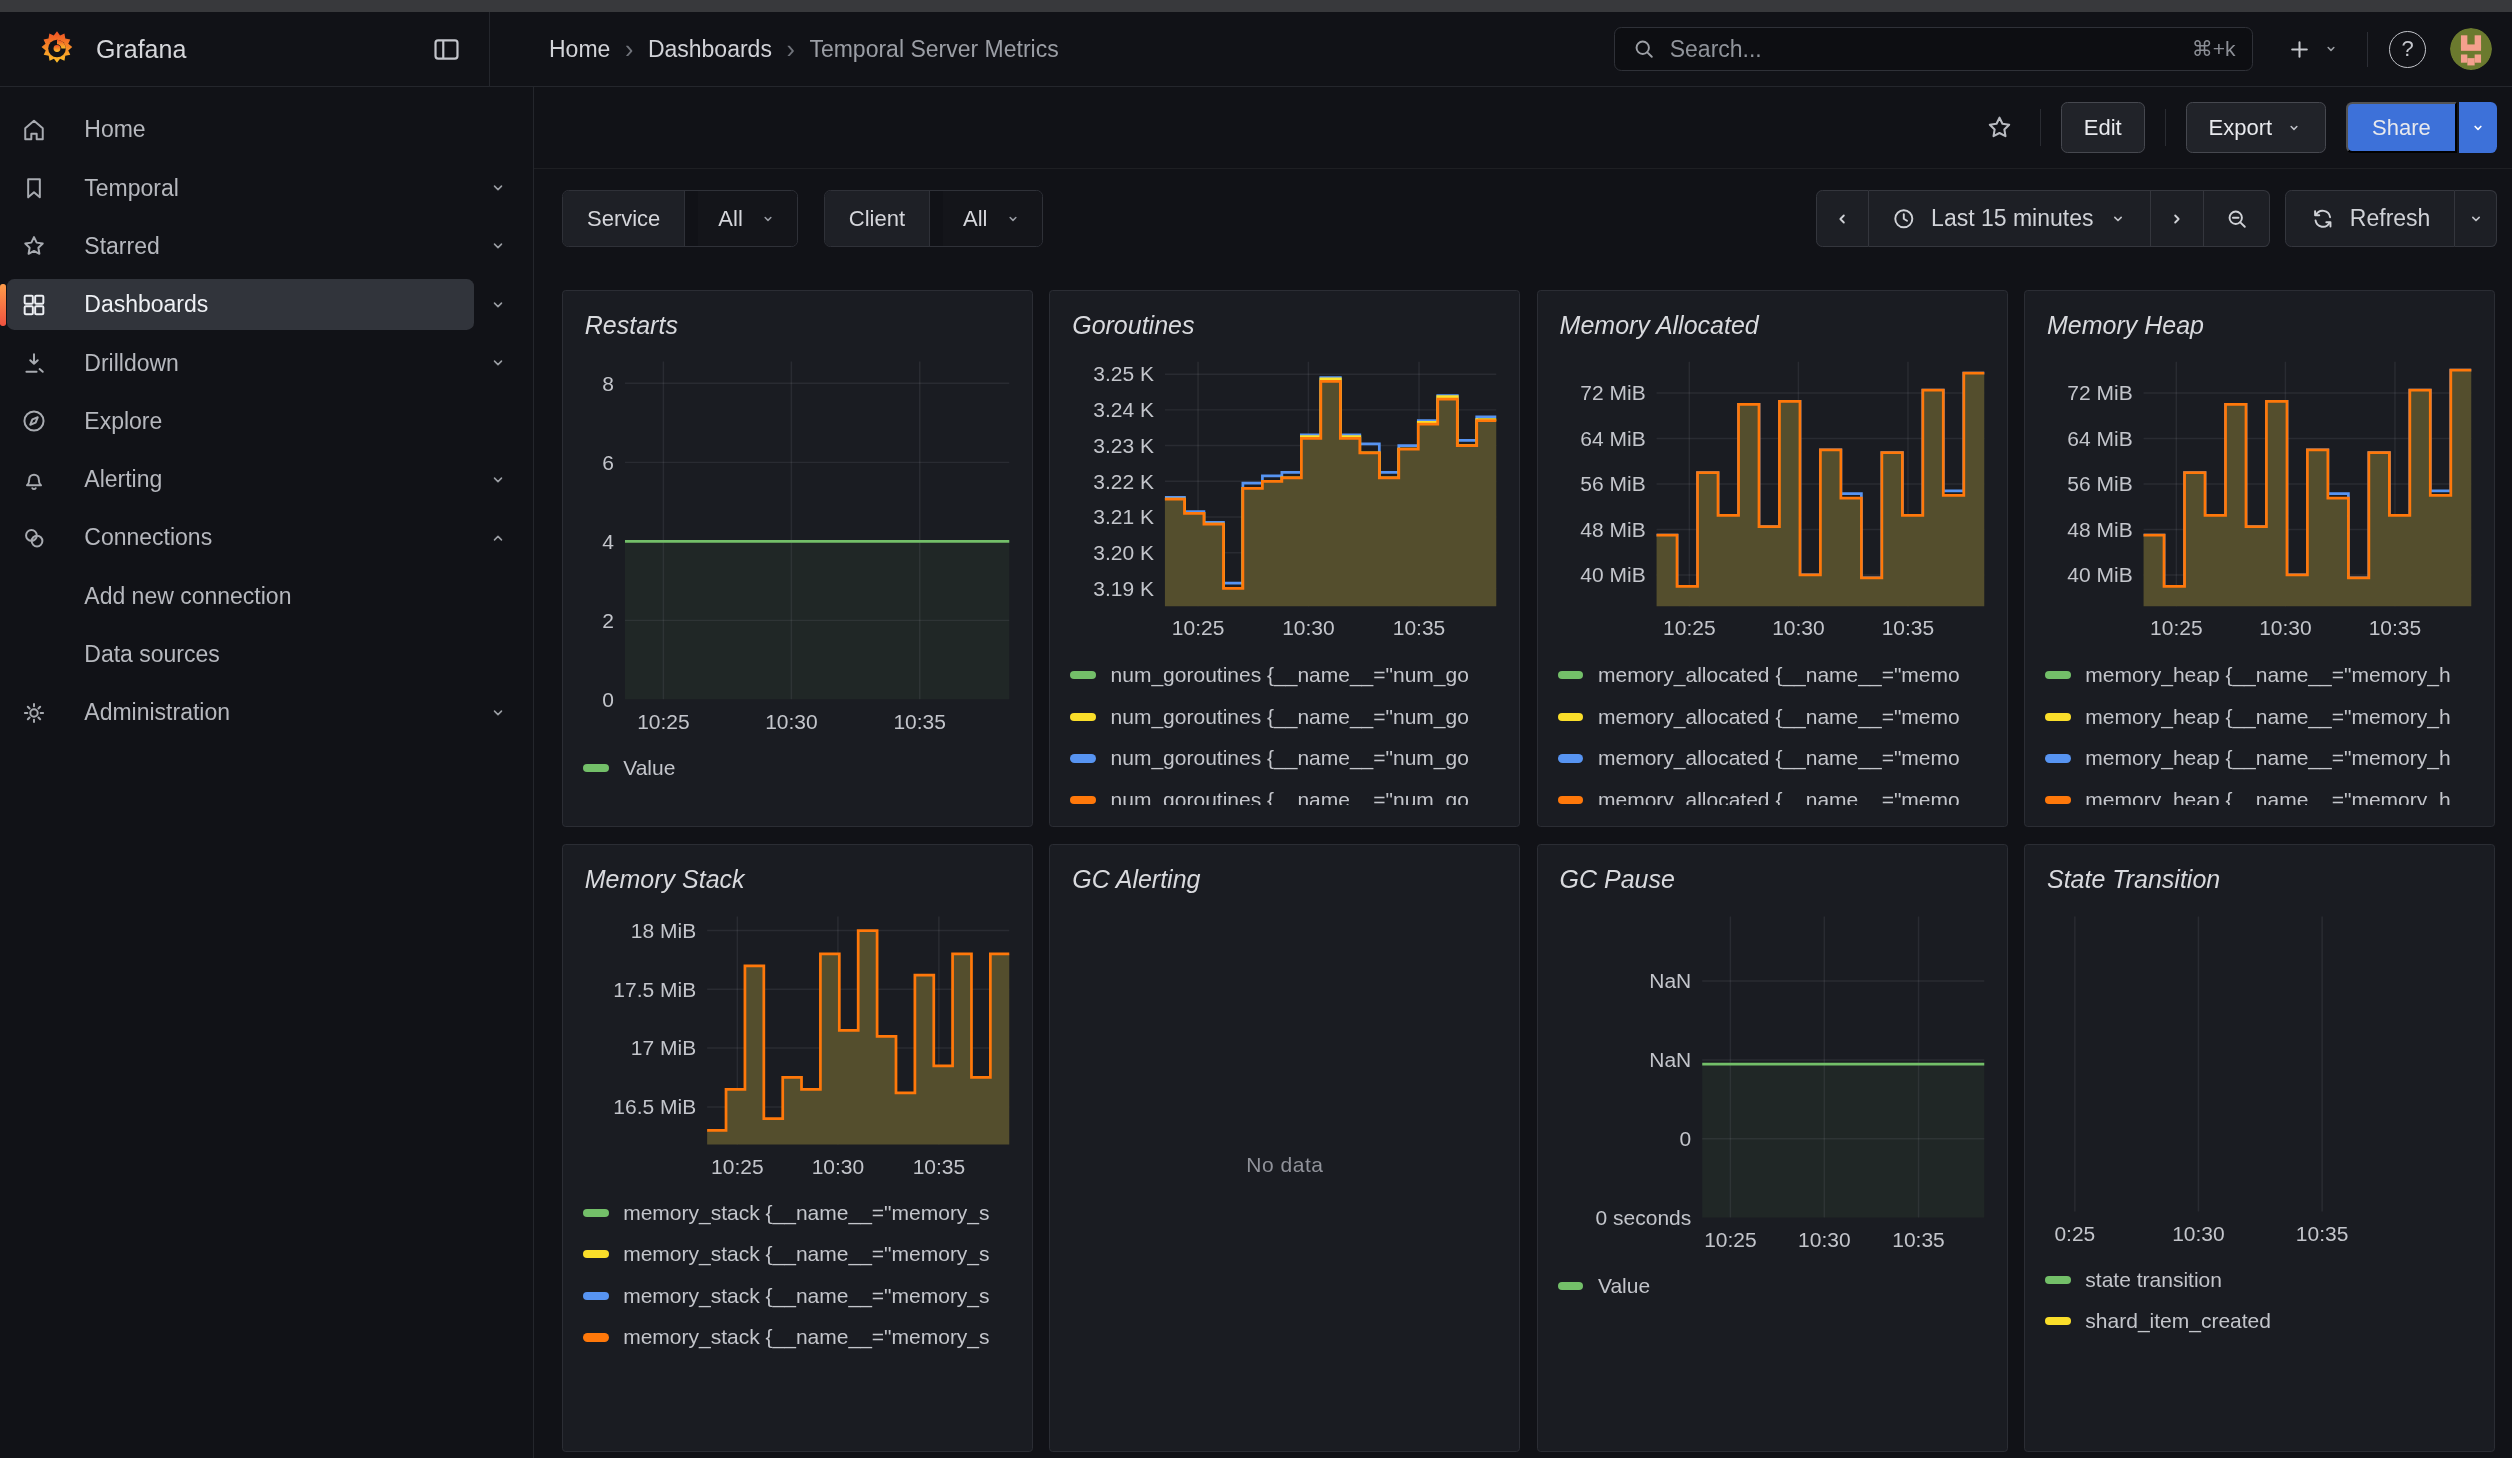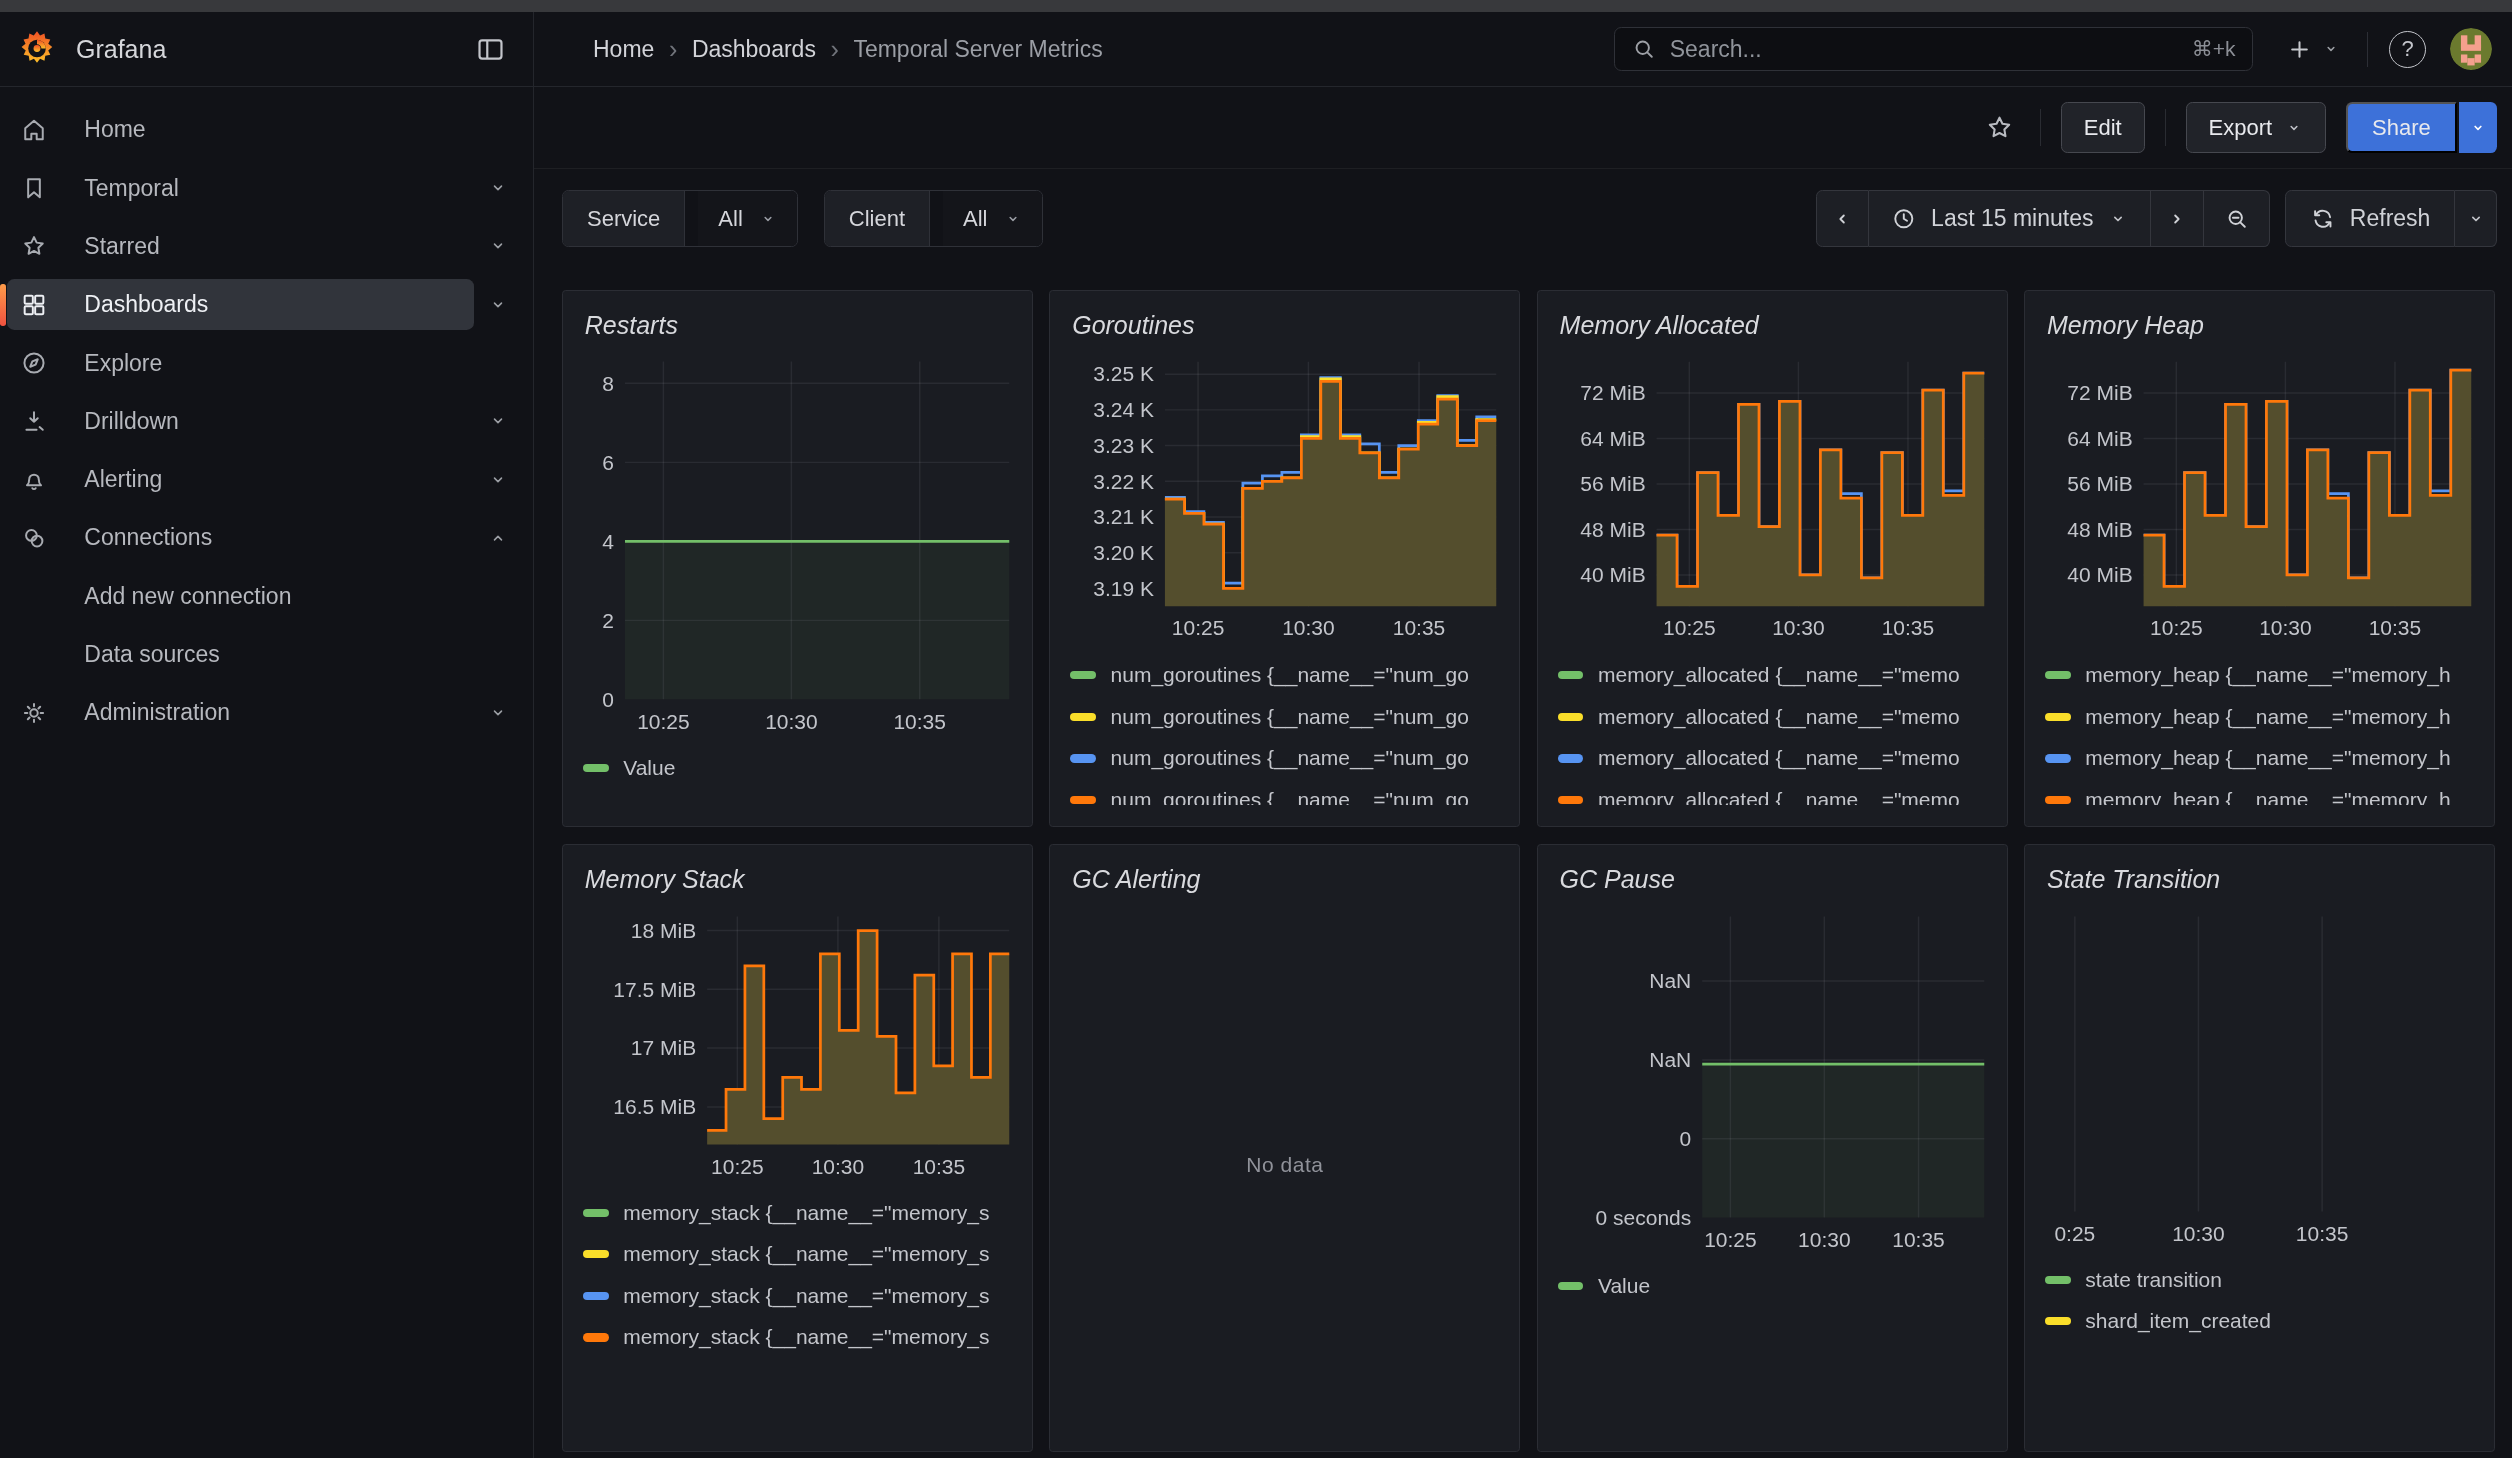--- a/index.html
+++ b/index.html
@@ -5,21 +5,21 @@
   * { box-sizing: border-box; margin: 0; padding: 0; }
   html,body { background:#0b0c0f; }
   body { font-family:"Liberation Sans","DejaVu Sans",sans-serif; }
   .viewport { position:relative; width:2512px; height:1458px; overflow:hidden; background:#111217; color:#c3c5cb; }
 
   
   .os-strip { position:absolute; top:0; left:0; right:0; height:12px; background:#38393c; }
 
   
   .topbar { position:absolute; top:12px; left:0; right:0; height:75px; display:flex; align-items:center; border-bottom:0.9px solid #24262c; background:#111217; }
-  .tb-left { width:534px; height:100%; display:flex; align-items:center; padding-left:16px; border-right:0.9px solid #24262c; flex:none; }
+  .tb-left { width:490px; height:100%; display:flex; align-items:center; padding-left:36px; border-right:0.9px solid #24262c; flex:none; }
   .tb-logo { width:42px; height:42px; flex:none; }
   .tb-product { margin-left:18px; font-size:25px; color:#d6d7db; }
   .tb-collapse { margin-left:auto; margin-right:24px; width:37px; height:37px; display:flex; align-items:center; justify-content:center; color:#c3c5cb; cursor:pointer; }
   .tb-breadcrumb { display:flex; align-items:center; margin-left:59px; font-size:23px; white-space:nowrap; }
   .bc-link { color:#d2d3d8; cursor:pointer; }
   .bc-sep { color:#70737a; margin:0 14.6px; font-size:25px; }
   .bc-current { color:#9b9ea5; }
   .tb-spacer { flex:1; }
   .tb-search { width:639px; height:44px; border:0.9px solid #2f3138; background:#0d0e12; border-radius:7.3px; display:flex; align-items:center; padding:0 16.4px; cursor:text; flex:none; }
   .tb-search .s-icon { width:25.6px; height:25.6px; color:#9da0a6; margin-right:12.8px; flex:none; }
@@ -221,40 +221,40 @@
         <div class="sb-chev">
           <svg viewBox="0 0 24 24" fill="none" stroke="currentColor" stroke-width="1.7" stroke-linecap="round" stroke-linejoin="round">
             <path d="M8.2 10l3.8 3.8 3.8-3.8"></path>
           </svg>
         </div>
       </div>
       <div class="sb-row">
         <div class="sb-btn">
           <span class="sb-ic">
             <svg viewBox="0 0 24 24" fill="none" stroke="currentColor" stroke-width="1.7" stroke-linecap="round" stroke-linejoin="round">
-              <circle cx="12" cy="12" r="8.2"></circle>
-              <path d="M15.2 8.8 13.4 13.4 8.8 15.2l1.8-4.6z"></path>
-            </svg>
-          </span>
-          <span class="sb-label">Explore</span>
-        </div>
-      </div>
-      <div class="sb-row">
-        <div class="sb-btn">
-          <span class="sb-ic">
-            <svg viewBox="0 0 24 24" fill="none" stroke="currentColor" stroke-width="1.7" stroke-linecap="round" stroke-linejoin="round">
               <path d="M12 4.5v8.2M8.8 9.6l3.2 3.1 3.2-3.1M5.5 19.5h8.7M16.8 17.2l2.7 2.3"></path>
             </svg>
           </span>
           <span class="sb-label">Drilldown</span>
         </div>
         <div class="sb-chev">
           <svg viewBox="0 0 24 24" fill="none" stroke="currentColor" stroke-width="1.7" stroke-linecap="round" stroke-linejoin="round">
             <path d="M8.2 10l3.8 3.8 3.8-3.8"></path>
           </svg>
+        </div>
+      </div>
+      <div class="sb-row">
+        <div class="sb-btn">
+          <span class="sb-ic">
+            <svg viewBox="0 0 24 24" fill="none" stroke="currentColor" stroke-width="1.7" stroke-linecap="round" stroke-linejoin="round">
+              <circle cx="12" cy="12" r="8.2"></circle>
+              <path d="M15.2 8.8 13.4 13.4 8.8 15.2l1.8-4.6z"></path>
+            </svg>
+          </span>
+          <span class="sb-label">Explore</span>
         </div>
       </div>
       <div class="sb-row">
         <div class="sb-btn">
           <span class="sb-ic">
             <svg viewBox="0 0 24 24" fill="none" stroke="currentColor" stroke-width="1.7" stroke-linecap="round" stroke-linejoin="round">
               <path d="M18 16.5H6c1.4-1.2 1.9-2.6 1.9-5a4.1 4.1 0 0 1 8.2 0c0 2.4.5 3.8 1.9 5z"></path>
               <path d="M10.6 19a1.6 1.6 0 0 0 2.8 0"></path>
             </svg>
           </span>

